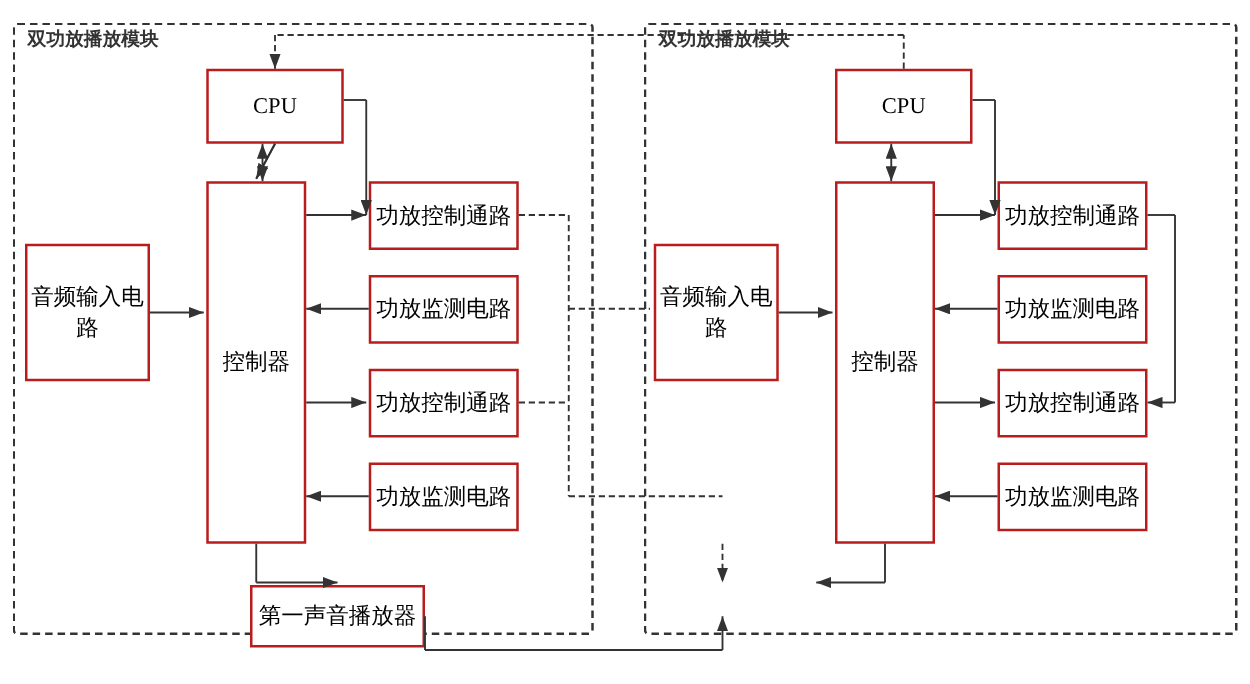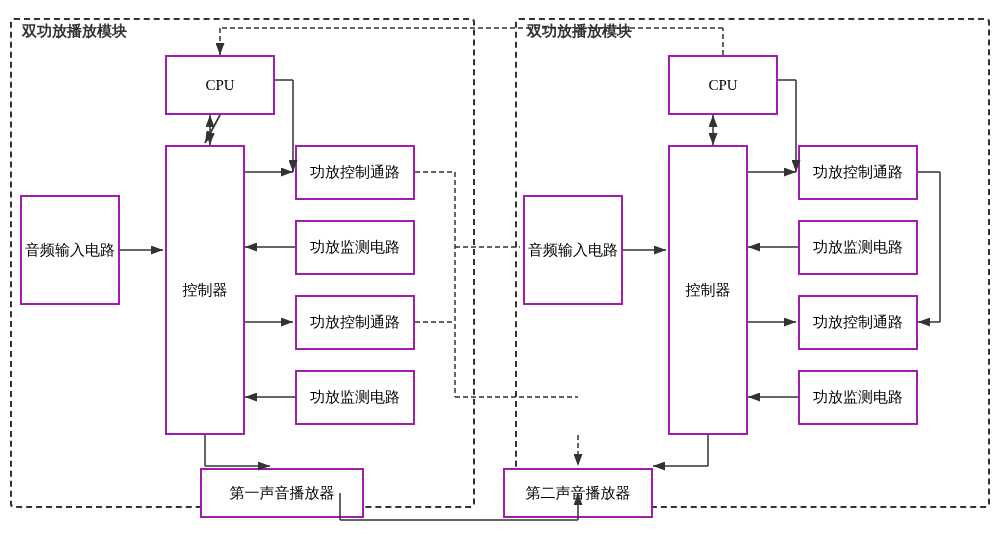--- a/index.html
+++ b/index.html
@@ -37,26 +37,26 @@
     .module-right {
       left: 515px;
       top: 18px;
       width: 475px;
       height: 490px;
     }
 
     
     .box {
       position: absolute;
-      border: 2px solid #a21caf;
+      border: 2px solid #b91c1c;
       background: #fff;
       display: flex;
       align-items: center;
       justify-content: center;
-      font-size: 15px;
+      font-size: 18px;
       text-align: center;
       line-height: 1.4;
     }
 
     
     .module-label {
       position: absolute;
       font-size: 15px;
       font-weight: bold;
       color: #333;
@@ -105,21 +105,21 @@
   </div>
 
   <div class="box" style="left:295px; top:295px; width:120px; height:55px;">
     <span>功放控制通路</span>
   </div>
 
   <div class="box" style="left:295px; top:370px; width:120px; height:55px;">
     <span>功放监测电路</span>
   </div>
 
-  <div class="box" style="left:200px; top:468px; width:164px; height:50px;">
+  <div class="box" style="left:200px; top:468px; width:140px; height:50px;">
     <span>第一声音播放器</span>
   </div>
 
   <div class="box" style="left:523px; top:195px; width:100px; height:110px;">
     <span>音频输入电路</span>
   </div>
 
   <div class="box" style="left:668px; top:55px; width:110px; height:60px;">
     <span>CPU</span>
   </div>
@@ -137,23 +137,20 @@
   </div>
 
   <div class="box" style="left:798px; top:295px; width:120px; height:55px;">
     <span>功放控制通路</span>
   </div>
 
   <div class="box" style="left:798px; top:370px; width:120px; height:55px;">
     <span>功放监测电路</span>
   </div>
 
-  <div class="box" style="left:503px; top:468px; width:150px; height:50px;">
-    <span>第二声音播放器</span>
-  </div>
 
   <svg class="arrows-svg">
     <defs>
       <marker id="arrowhead" markerWidth="8" markerHeight="6" refX="8" refY="3" orient="auto">
         <polygon points="0 0, 8 3, 0 6" fill="#333"></polygon>
       </marker>
       <marker id="arrowhead-left" markerWidth="8" markerHeight="6" refX="0" refY="3" orient="auto">
         <polygon points="8 0, 0 3, 8 6" fill="#333"></polygon>
       </marker>
     </defs>

